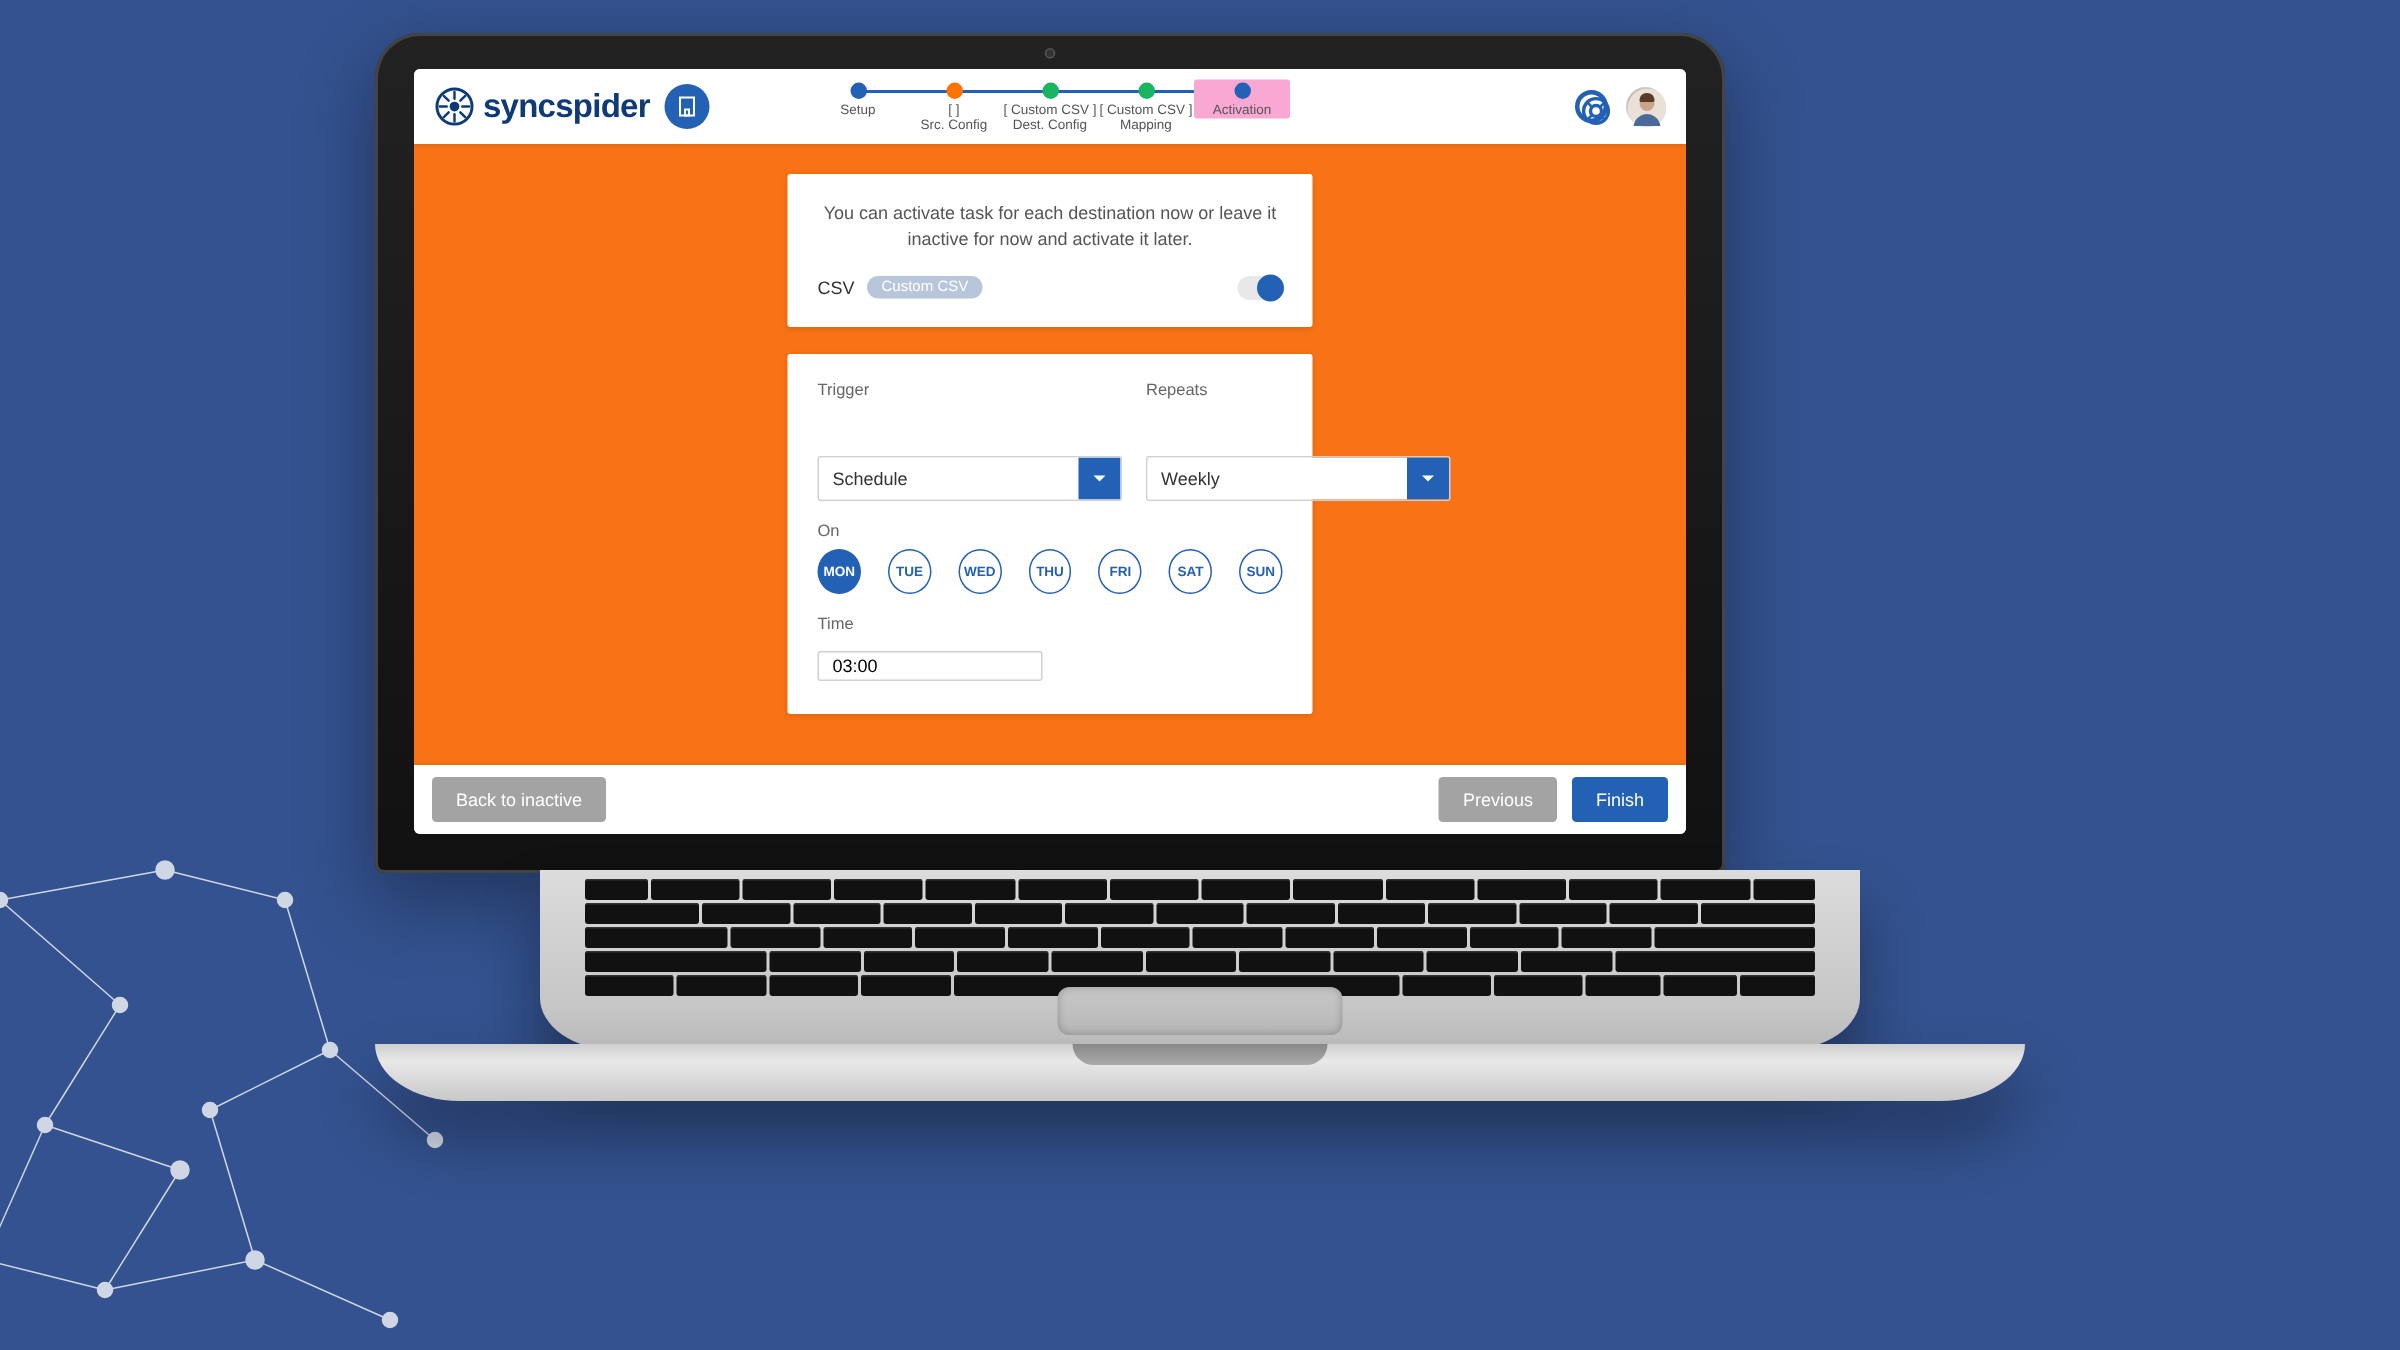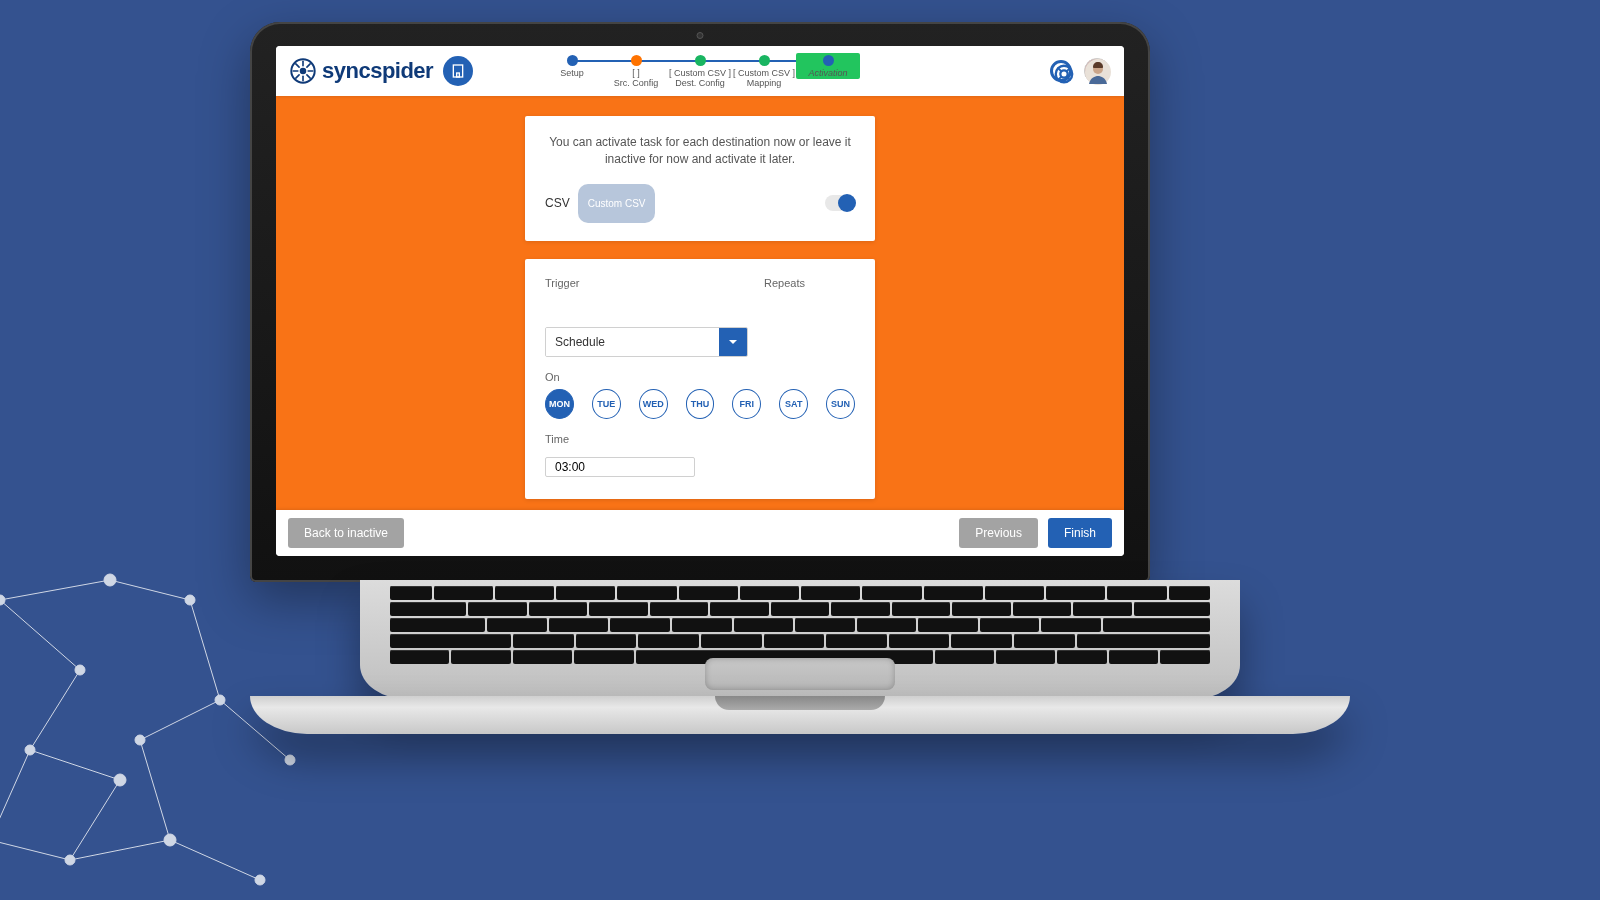--- a/index.html
+++ b/index.html
@@ -57,35 +57,35 @@
   .topbar{height:50px;background:#fff;display:flex;align-items:center;padding:0 14px;box-shadow:0 1px 3px rgba(0,0,0,.1);position:relative;z-index:2;}
   .brand{display:flex;align-items:center;gap:6px;color:#0f3a78;font-weight:800;font-size:22px;letter-spacing:-.5px;}
   .brand svg{width:26px;height:26px;}
   .orgbtn{margin-left:10px;width:30px;height:30px;border-radius:50%;background:var(--accent);display:flex;align-items:center;justify-content:center;color:#fff;}
 
   .stepper{position:absolute;left:50%;transform:translateX(-50%);display:flex;align-items:flex-start;}
   .step{display:flex;flex-direction:column;align-items:center;width:64px;font-size:9px;color:#555;position:relative;padding-top:12px;}
   .step .dot{width:11px;height:11px;border-radius:50%;background:var(--accent);position:absolute;top:2px;}
   .step.orange .dot{background:var(--orange);}
   .step.green .dot{background:var(--green);}
-  .step.active-tab{background:#22c55e;border-radius:2px;font-style:italic;}
+  .step.active-tab{background:#f9a8d4;border-radius:2px;}
   .step .lbl{margin-top:4px;text-align:center;line-height:1.1;white-space:pre-line;}
   .line{position:absolute;top:7px;left:32px;right:-32px;height:2px;background:var(--accent);}
   .step:last-child .line{display:none;}
 
   .tb-right{margin-left:auto;display:flex;align-items:center;gap:12px;}
   .help{width:22px;height:22px;border-radius:50%;border:3px solid var(--accent);display:inline-block;position:relative;}
   .help::after{content:"";position:absolute;inset:3px;border:2px dashed var(--accent);border-radius:50%;opacity:0;}
   .avatar{width:26px;height:26px;border-radius:50%;background:radial-gradient(circle at 50% 35%,#e8c8b0 40%,#c99 41%),#d8b89a;border:1px solid #ccc;}
 
   .content{flex:1;overflow:auto;padding:20px 0 14px;display:flex;flex-direction:column;align-items:center;gap:18px;background:#f97316;}
   .card{width:350px;background:#fff;border-radius:2px;box-shadow:0 1px 4px rgba(0,0,0,.12);padding:18px 20px;font-size:12px;color:var(--grey-txt);}
   .card .headline{text-align:center;color:#555;margin-bottom:16px;line-height:1.4;}
   .row{display:flex;align-items:center;}
-  .chip{background:var(--chip);color:#fff;font-size:10px;padding:14px 10px;border-radius:10px;margin-left:8px;}
+  .chip{background:var(--chip);color:#fff;font-size:10px;padding:2px 10px;border-radius:10px;margin-left:8px;}
   .toggle{margin-left:auto;width:30px;height:16px;border-radius:10px;background:#e8e8e8;position:relative;}
   .toggle::after{content:"";position:absolute;right:-1px;top:-1px;width:18px;height:18px;border-radius:50%;background:var(--accent);}
 
   .card2{width:350px;padding:18px 20px 22px;}
   .field-row{display:flex;gap:16px;margin-bottom:14px;}
   .field{flex:1;}
   .flabel{font-size:11px;color:#666;margin-bottom:6px;display:block;}
   .select{display:flex;border:1px solid #d0d0d0;border-radius:2px;overflow:hidden;height:30px;margin-top:38px;}
   .select input{flex:1;border:0;padding:0 9px;font-size:12px;color:#333;outline:none;}
   .select .arr{width:28px;background:var(--accent);color:#fff;display:flex;align-items:center;justify-content:center;}
@@ -248,20 +248,28 @@
                 <input readonly="" value="Schedule" style="">
                 <span class="arr">
                   <svg viewBox="0 0 10 10">
                       <path d="M1 3l4 4 4-4z" fill="#fff"></path>
                     </svg>
                 </span>
               </div>
             </div>
             <div class="field">
               <span class="flabel">Repeats</span>
+              <div class="select">
+                <input readonly="" value="Weekly" style="">
+                <span class="arr">
+                  <svg viewBox="0 0 10 10">
+                      <path d="M1 3l4 4 4-4z" fill="#fff"></path>
+                    </svg>
+                </span>
+              </div>
             </div>
           </div>
 
           <span class="flabel">On</span>
           <div class="days">
             <span class="day selected">MON</span>
             <span class="day">TUE</span>
             <span class="day">WED</span>
             <span class="day">THU</span>
             <span class="day">FRI</span>

